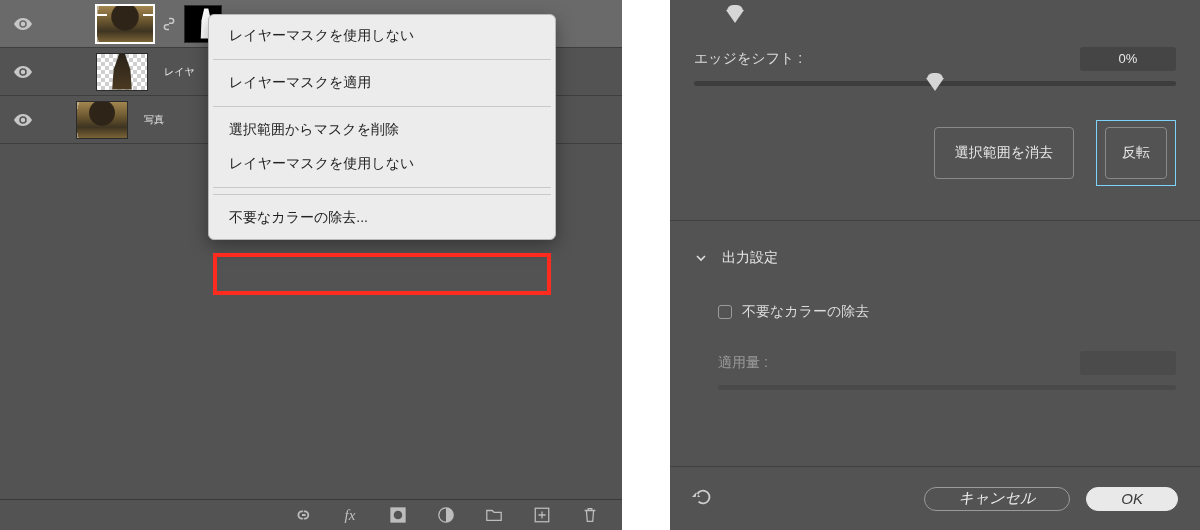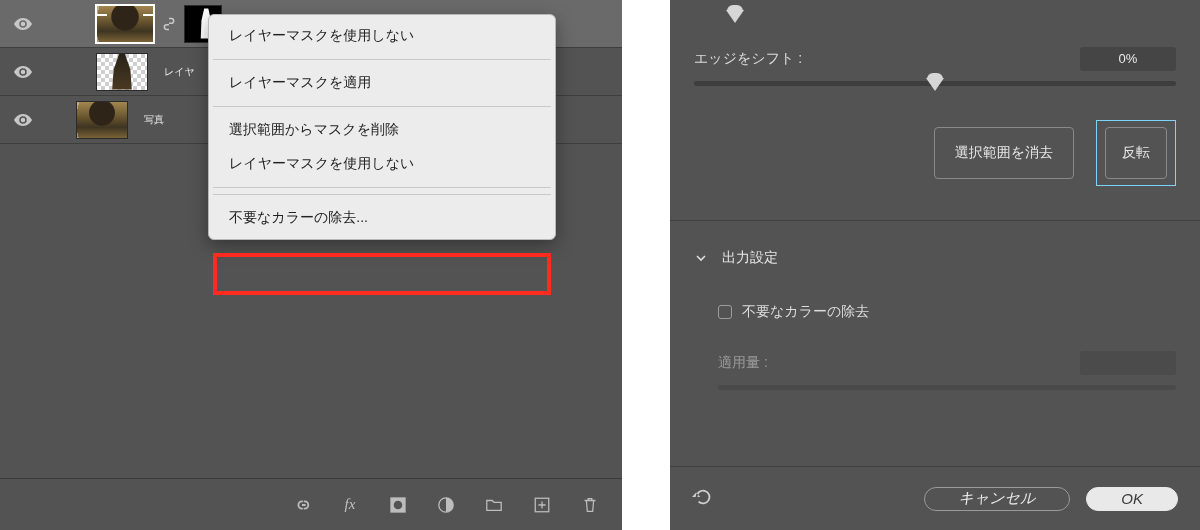--- a/index.html
+++ b/index.html
@@ -101,21 +101,21 @@
   .mask-corners2::before { left:-2px; bottom:-2px; border-right:none; border-top:none; }
   .mask-corners2::after { right:-2px; bottom:-2px; border-left:none; border-top:none; }
   .link-icon { width:14px; display:flex; justify-content:center; }
   .link-icon svg { width:12px; height:14px; fill:#c7c7c7; }
   .layer-name { margin-left: 8px; color:#e6e6e6; font-size:10px; }
   .layers-body { position: absolute; top: 0; left:0; right:0; }
 
   
   .layers-toolbar {
     position:absolute; bottom:0; left:0; right:0;
-    height:52px;
+    height:31px;
     background:#535353;
     border-top:1px solid #3a3a3a;
     display:flex; align-items:center; justify-content:flex-end;
     gap:28px; padding:0 22px 0 4px;
   }
   .layers-toolbar .ico { width:20px; height:20px; display:flex; align-items:center; justify-content:center; }
   .layers-toolbar svg { width:18px; height:18px; fill:none; stroke:#bdbdbd; stroke-width:1.4; }
   .fxtxt { font-style: italic; font-family: Georgia, serif; color:#c0c0c0; font-size:15px; }
 
   

